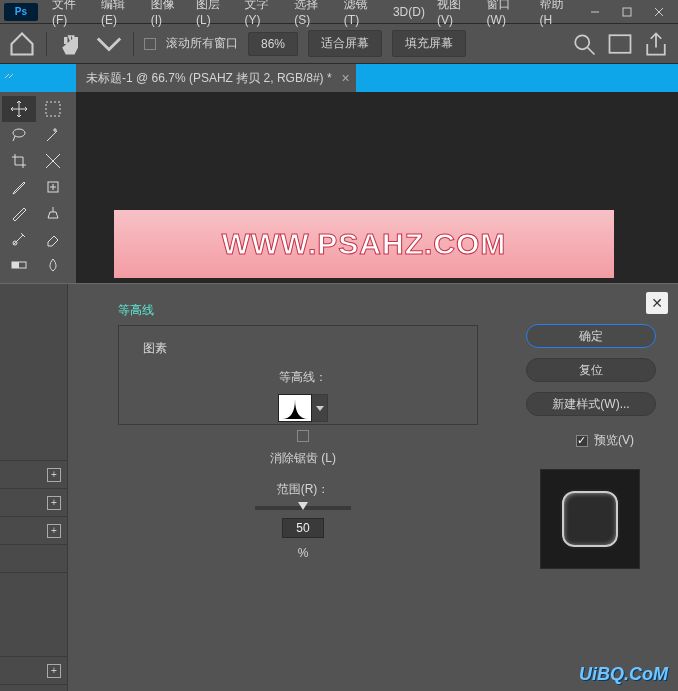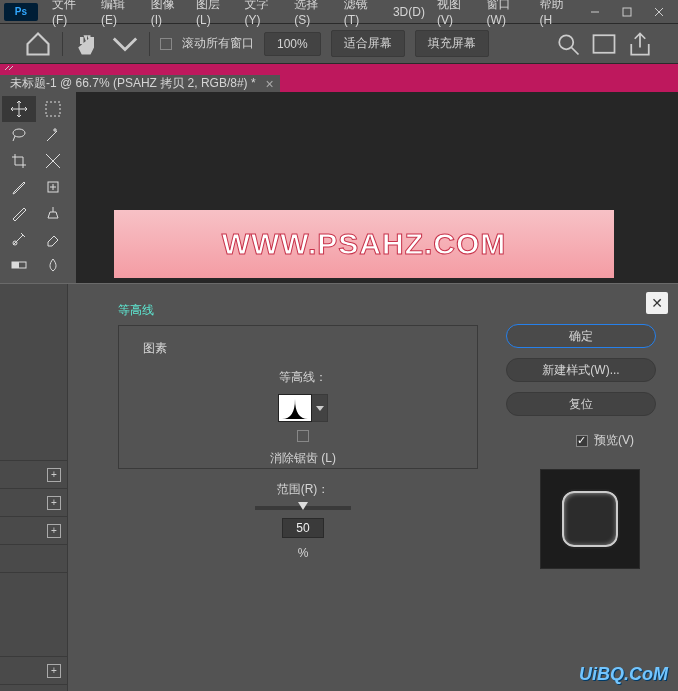--- a/index.html
+++ b/index.html
@@ -4,62 +4,62 @@
 <style>
 *{margin:0;padding:0;box-sizing:border-box;font-family:"Microsoft YaHei",sans-serif;font-size:12px;color:#d5d5d5;}
 body{width:678px;height:691px;background:#535353;overflow:hidden;position:relative;}
 .menubar{height:24px;background:#535353;display:flex;align-items:center;padding:0 4px;border-bottom:1px solid #2a2a2a;}
 .ps-logo{width:36px;height:18px;background:#001e36;border-radius:2px;display:flex;align-items:center;justify-content:center;margin-right:8px;}
 .ps-logo span{color:#31a8ff;font-weight:bold;font-size:10px;}
 .menu-item{padding:0 6px;cursor:pointer;}
 .win-controls{margin-left:auto;display:flex;gap:2px;}
 .win-btn{width:30px;height:20px;display:flex;align-items:center;justify-content:center;cursor:pointer;}
 .win-btn svg{width:10px;height:10px;}
-.toolbar{height:40px;background:#535353;display:flex;align-items:center;padding:0 24px;gap:10px;border-bottom:1px solid #2a2a2a;}
+.toolbar{height:40px;background:#535353;display:flex;align-items:center;padding:0 8px;gap:10px;border-bottom:1px solid #2a2a2a;}
 .tb-btn{width:28px;height:28px;display:flex;align-items:center;justify-content:center;cursor:pointer;}
 .tb-sep{width:1px;height:24px;background:#3a3a3a;}
 .checkbox{width:12px;height:12px;border:1px solid #888;cursor:pointer;}
 .tb-label{color:#d5d5d5;}
 .tb-boxbtn{padding:4px 12px;border:1px solid #3a3a3a;border-radius:2px;background:#434343;cursor:pointer;}
 .tb-right{margin-left:auto;display:flex;gap:8px;}
-.tabbar{height:28px;background:#be185d;display:flex;align-items:flex-start;flex-direction:column;}
+.tabbar{height:28px;background:#0ea5e9;display:flex;align-items:flex-end;}
 .collapse-tab{width:18px;height:28px;display:flex;align-items:center;justify-content:center;cursor:pointer;}
 .doc-tab{background:#535353;height:28px;display:flex;align-items:center;padding:0 24px 0 10px;position:relative;font-size:11px;color:#ccc;}
 .doc-tab-close{position:absolute;right:6px;cursor:pointer;font-size:14px;color:#aaa;}
 .workspace{display:flex;height:calc(691px - 24px - 40px - 28px);}
 .toolpanel{width:76px;background:#535353;display:flex;flex-wrap:wrap;padding:4px 2px;align-content:flex-start;}
 .tool{width:34px;height:26px;display:flex;align-items:center;justify-content:center;cursor:pointer;}
 .tool.sel{background:#383838;}
 .tool svg{width:18px;height:18px;}
 .canvas-area{flex:1;background:#262626;position:relative;}
 .banner{position:absolute;left:38px;top:118px;width:500px;height:68px;background:linear-gradient(180deg,#f7c1c6,#f49ca4);display:flex;align-items:center;justify-content:center;}
 .banner-text{font-size:30px;font-weight:bold;color:#fff;-webkit-text-stroke:1px #c7324a;letter-spacing:1px;}
 .dialog{position:absolute;left:0;top:283px;width:678px;height:408px;background:#535353;border-top:1px solid #6a6a6a;display:flex;}
 .dialog-close{position:absolute;right:10px;top:8px;width:22px;height:22px;display:flex;align-items:center;justify-content:center;cursor:pointer;background:#f0f0f0;color:#333;border-radius:2px;font-size:14px;}
 .dlg-left{width:68px;background:#4a4a4a;border-right:1px solid #3a3a3a;position:relative;}
 .plus-list{position:absolute;top:176px;left:0;width:100%;}
 .plus-row{height:28px;display:flex;align-items:center;justify-content:flex-end;padding-right:6px;border-top:1px solid #3a3a3a;}
 .plus-row:last-child{border-bottom:1px solid #3a3a3a;}
 .plus-icon{width:14px;height:14px;border:1px solid #aaa;display:flex;align-items:center;justify-content:center;font-size:10px;color:#ccc;cursor:pointer;}
 .plus-gap{height:56px;}
 .dlg-mid{flex:1;padding:18px 18px 18px 50px;}
-.fieldset{border:1px solid #3a3a3a;padding:14px 14px 28px 14px;width:360px;height:144px;position:relative;}
+.fieldset{border:1px solid #3a3a3a;padding:14px 14px 28px 14px;width:360px;height:100px;position:relative;}
 .fs-title{color:#5eead4;margin-bottom:6px;}
 .fs-sub{color:#d5d5d5;margin-left:10px;margin-bottom:12px;}
 .row{display:flex;align-items:center;margin-bottom:14px;margin-left:10px;gap:8px;flex-direction:column;}
 .contour-swatch{width:34px;height:28px;background:#fff;border:1px solid #222;display:flex;align-items:flex-end;justify-content:center;cursor:pointer;}
 .dd-arrow{width:16px;height:28px;border:1px solid #3a3a3a;border-left:none;display:flex;align-items:center;justify-content:center;cursor:pointer;background:#434343;}
 .dd-arrow::after{content:"";width:0;height:0;border-left:4px solid transparent;border-right:4px solid transparent;border-top:5px solid #ccc;}
 .slider-track{width:96px;height:4px;background:#3a3a3a;position:relative;}
 .slider-thumb{position:absolute;top:-4px;left:48px;width:0;height:0;border-left:5px solid transparent;border-right:5px solid transparent;border-top:8px solid #ddd;transform:translateX(-50%);}
 .num-input{width:42px;height:20px;background:#3a3a3a;border:1px solid #2a2a2a;color:#eee;text-align:center;cursor:text;}
 .pct{color:#d5d5d5;}
 .checkbox.sm{width:12px;height:12px;}
 .dlg-right{width:170px;padding:40px 22px 0 0;display:flex;flex-direction:column;gap:10px;align-items:flex-end;}
-.btn{width:150px;height:24px;border:1px solid #3a3a3a;border-radius:12px;background:#434343;display:flex;align-items:center;justify-content:center;cursor:pointer;}
+.btn{width:130px;height:24px;border:1px solid #3a3a3a;border-radius:12px;background:#434343;display:flex;align-items:center;justify-content:center;cursor:pointer;}
 .btn.primary{border:1px solid #2680eb;background:#4a4a4a;}
 .preview-row{display:flex;align-items:center;gap:6px;margin-top:6px;margin-right:22px;padding-left:8px;}
 .checkbox.checked{background:#3a3a3a;position:relative;}
 .checkbox.checked::after{content:"✓";position:absolute;left:0;top:-2px;font-size:11px;color:#fff;}
 .preview-box{width:100px;height:100px;background:#1c1c1c;margin-top:10px;margin-right:16px;border:1px solid #2a2a2a;display:flex;align-items:center;justify-content:center;}
 .preview-shape{width:60px;height:60px;border-radius:14px;border:2px solid #222;box-shadow:inset 0 0 0 2px #ccc,inset 2px 2px 5px #fff8,inset -2px -2px 5px #fff6;background:#2c2c2c;}
 .watermark{position:absolute;right:10px;bottom:6px;font-size:18px;font-weight:bold;font-style:italic;color:#72c5ff;text-shadow:1px 1px 0 #003a66;}
 .rowlabel{white-space:nowrap;}
 </style>
 </head>
@@ -113,21 +113,21 @@
       </svg>
     </div>
   <div class="tb-btn">
       <svg viewBox="0 0 10 10">
         <path d="M1 3 L5 7 L9 3" fill="none" stroke="#ccc"></path>
       </svg>
     </div>
   <div class="tb-sep"></div>
   <div class="checkbox"></div>
   <span class="tb-label">滚动所有窗口</span>
-  <div class="tb-boxbtn">100%</div>
+  <div class="tb-boxbtn">86%</div>
   <div class="tb-boxbtn">适合屏幕</div>
   <div class="tb-boxbtn">填充屏幕</div>
   <div class="tb-right">
     <div class="tb-btn">
         <svg viewBox="0 0 16 16">
           <circle cx="7" cy="7" r="4" fill="none" stroke="#ccc"></circle>
           <line x1="10" y1="10" x2="14" y2="14" stroke="#ccc"></line>
         </svg>
       </div>
     <div class="tb-btn">
@@ -284,22 +284,22 @@
         <div class="slider-track">
             <div class="slider-thumb"></div>
           </div>
         <input class="num-input" value="50" style="">
         <span class="pct">%</span>
       </div>
     </div>
   </div>
   <div class="dlg-right">
     <div class="btn primary">确定</div>
+    <div class="btn">复位</div>
     <div class="btn">新建样式(W)...</div>
-    <div class="btn">复位</div>
     <div class="preview-row">
       <div class="checkbox sm checked"></div>
       <span>预览(V)</span>
     </div>
     <div class="preview-box">
       <div class="preview-shape"></div>
     </div>
   </div>
 </div>
 

